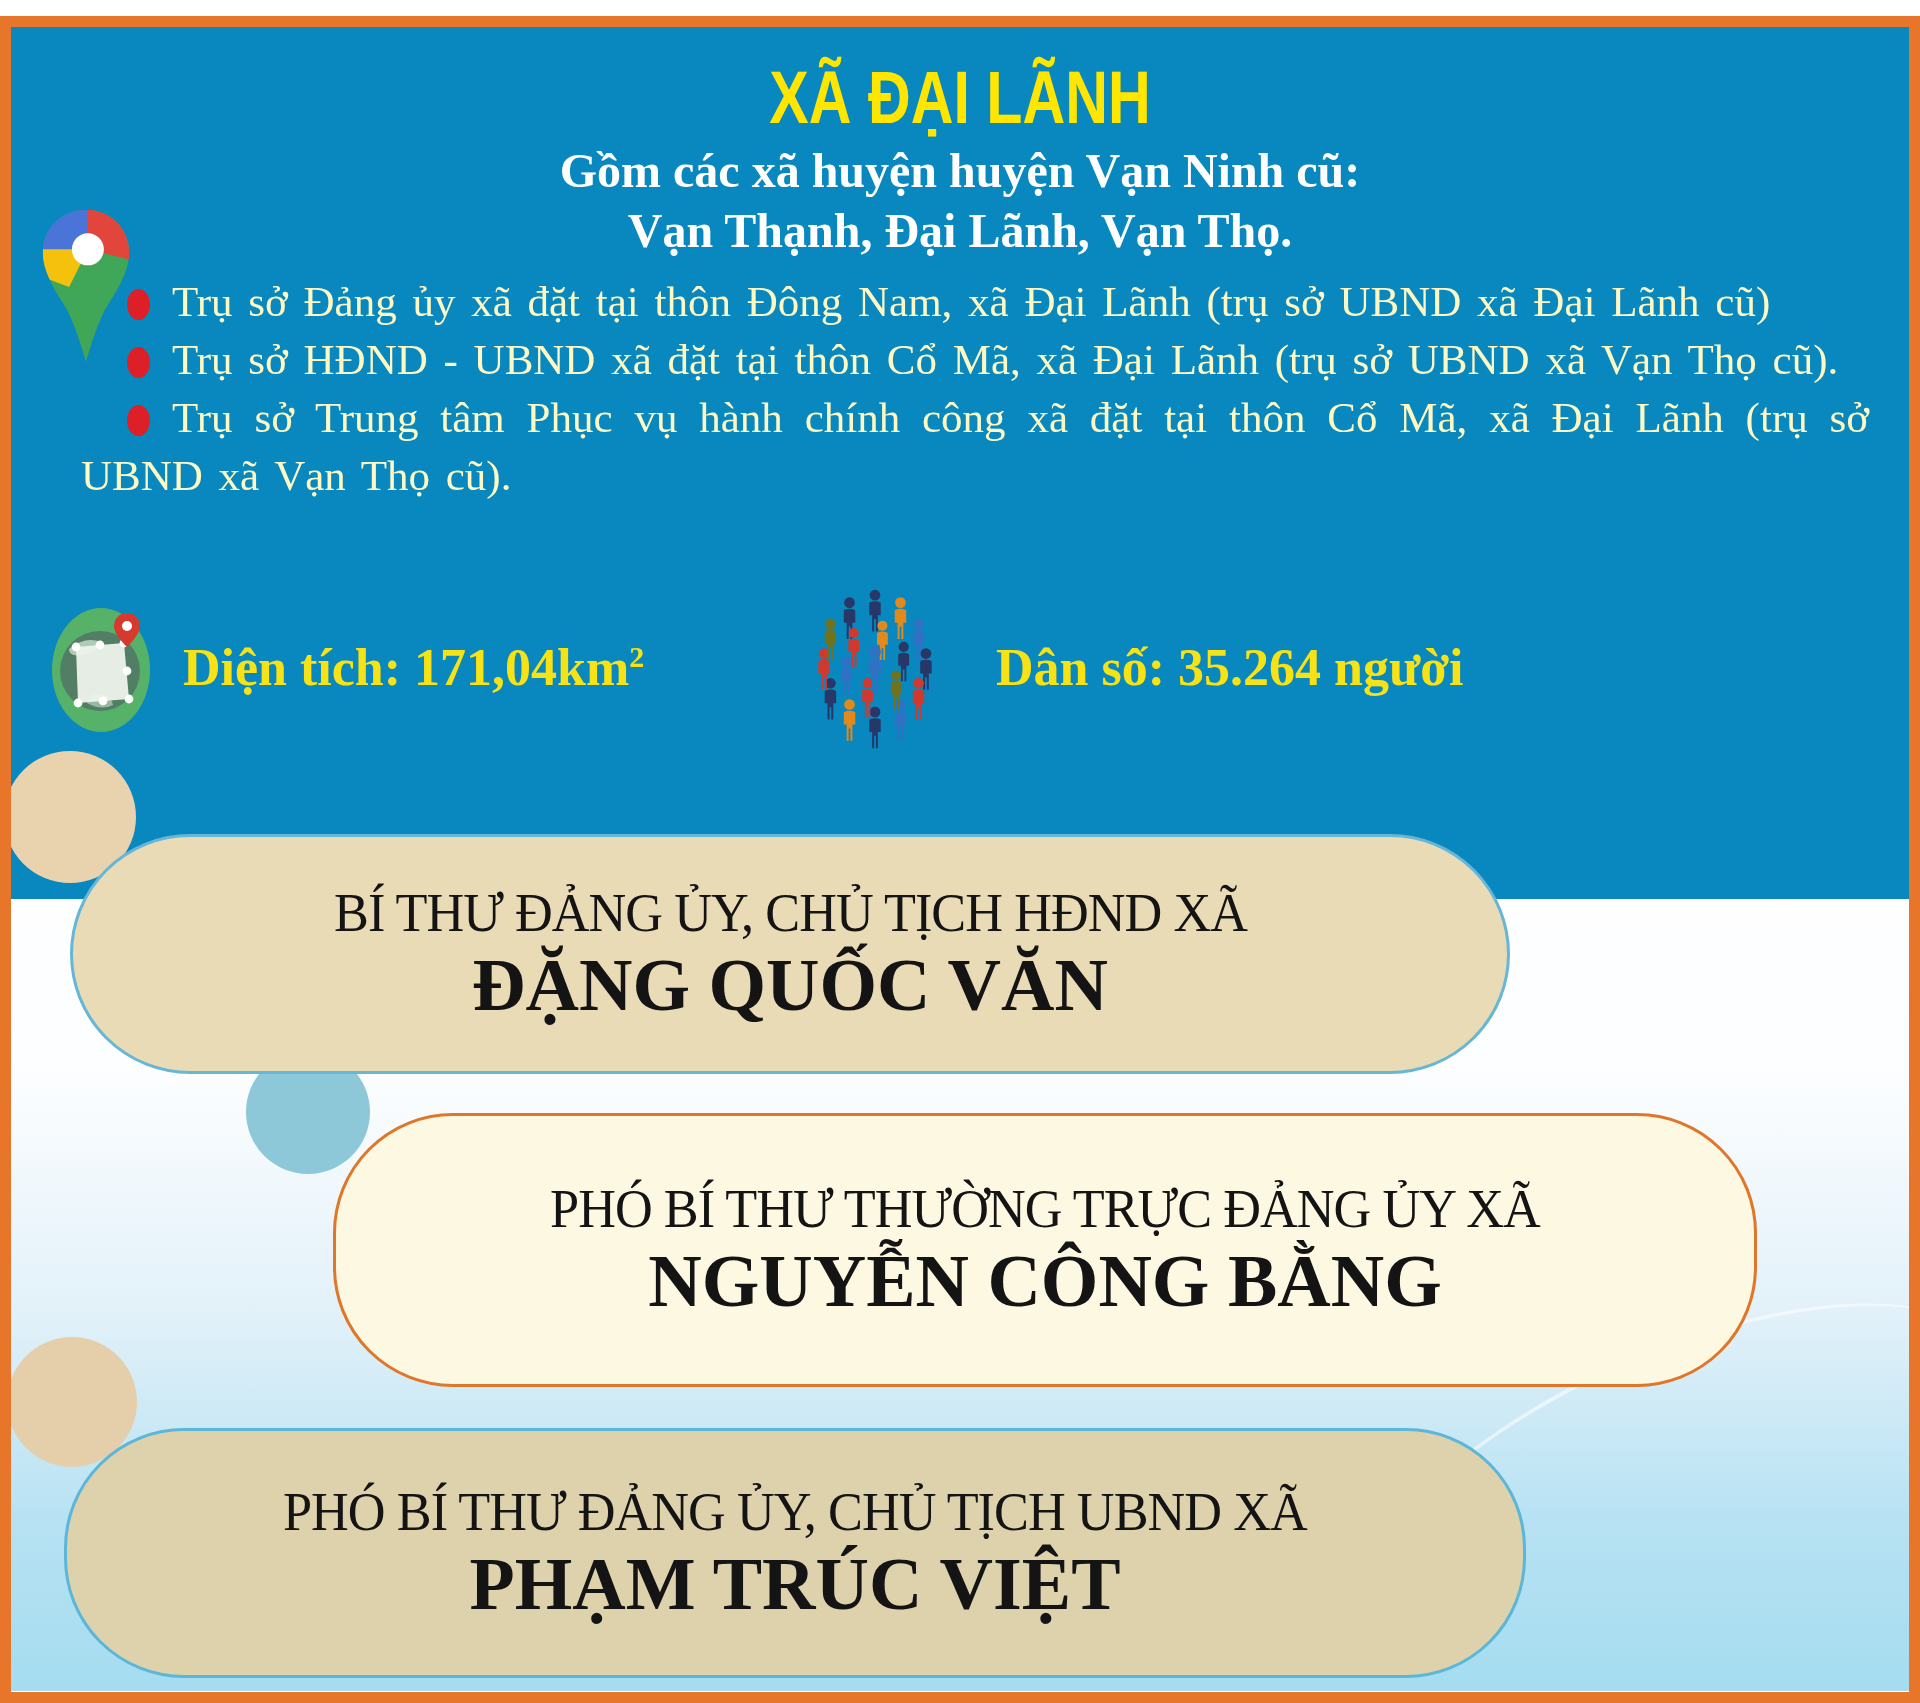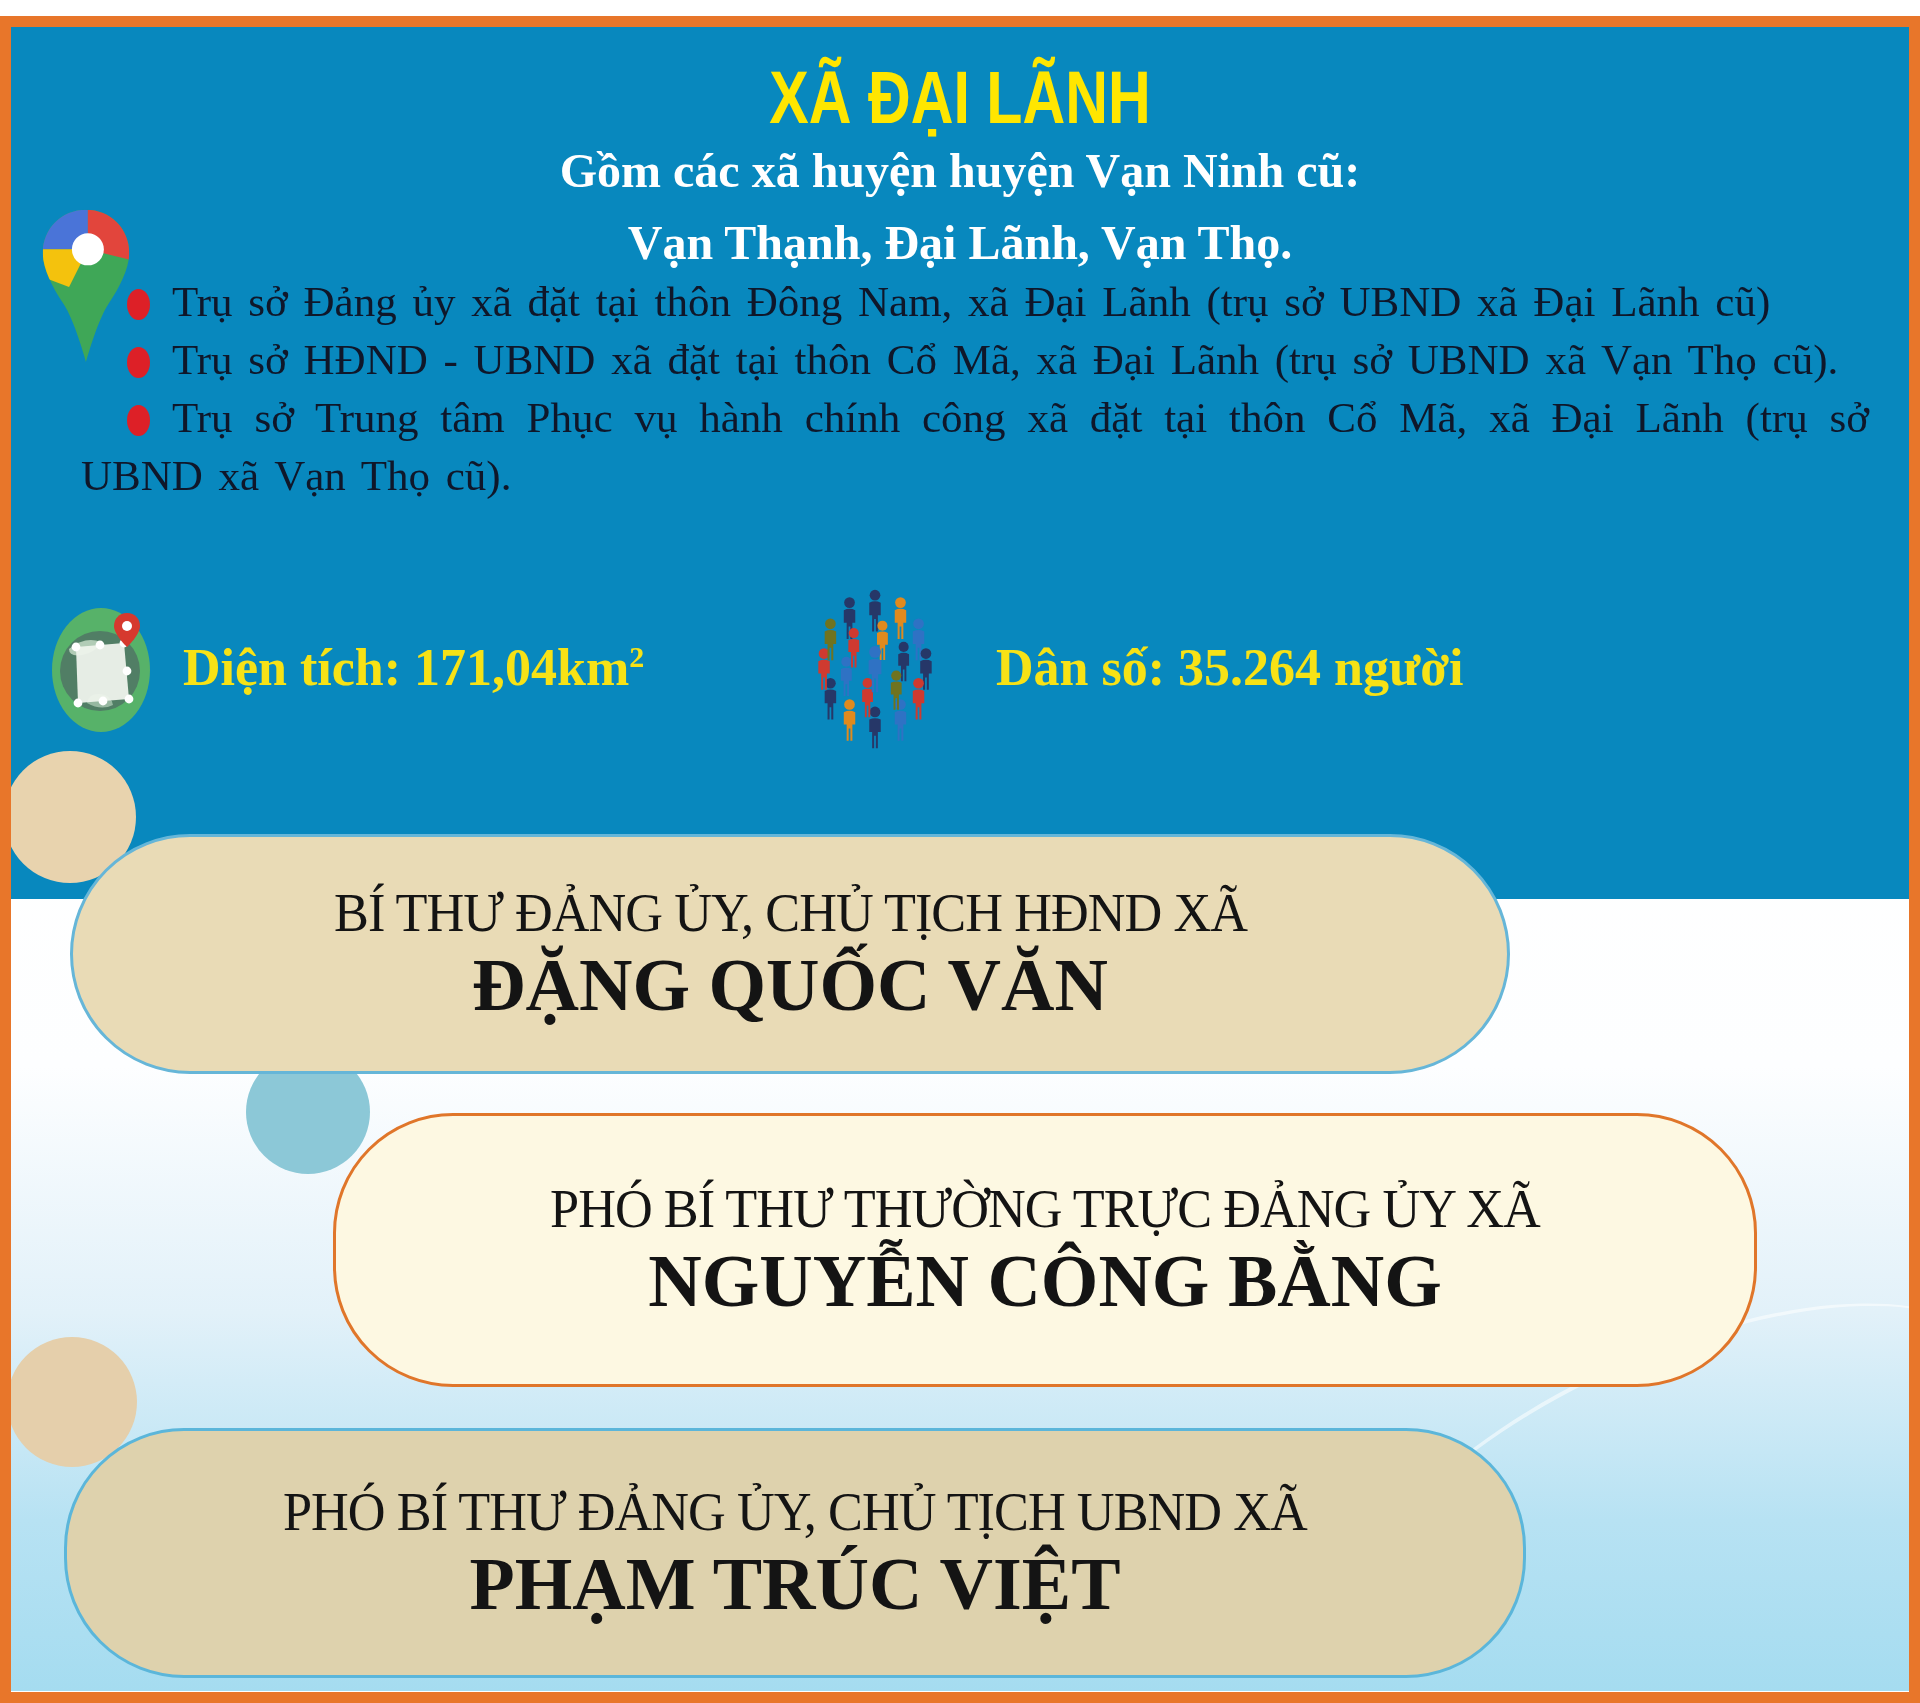--- a/index.html
+++ b/index.html
@@ -25,27 +25,27 @@
     font-family:"Liberation Sans","DejaVu Sans",sans-serif;
     font-weight:bold; font-size:74px; line-height:1.0;
     color:#ffe600; transform:scaleX(.8); transform-origin:center;
     letter-spacing:0px;
   }
   .subtitle {
     position:absolute; left:0; width:100%; text-align:center;
     color:#ffffff; font-weight:bold; font-size:48px; line-height:1.1;
   }
   .subtitle1 { top:118px; }
-  .subtitle2 { top:178px;margin-top:12px; }
+  .subtitle2 { top:178px; }
   .map-pin {
     position:absolute; left:28px; top:166px; width:94px; height:186px;
   }
   .bullets {
     position:absolute; left:70px; top:246px; width:1788px;
-    color:#0f172a; font-size:43px; line-height:58px;
+    color:#fef9c3; font-size:43px; line-height:58px;
     text-align:justify; word-spacing:5px;
   }
   .bullets p { text-indent:46px; margin:0; }
   .dot {
     display:inline-block; width:23px; height:31px; border-radius:50%;
     background:#dd2027; margin-right:22px; vertical-align:-4px;
   }
   
   .area-icon  { position:absolute; left:40px;  top:580px; width:100px; height:126px; }
   .crowd-icon { position:absolute; left:795px; top:558px; width:138px; height:170px; }

